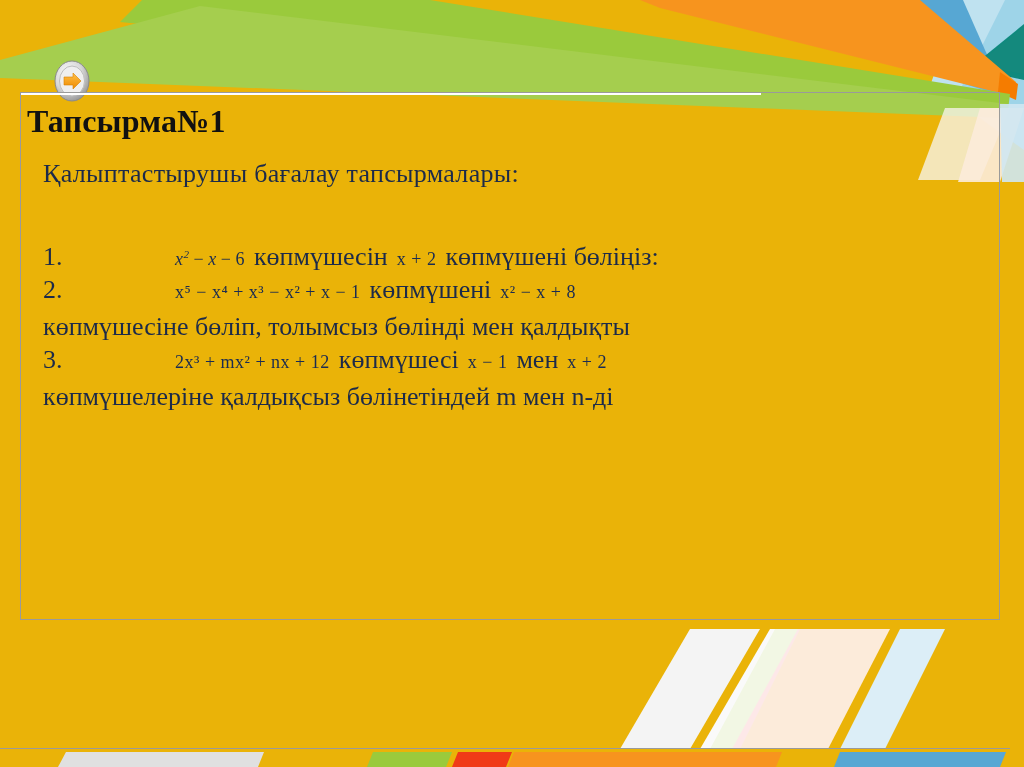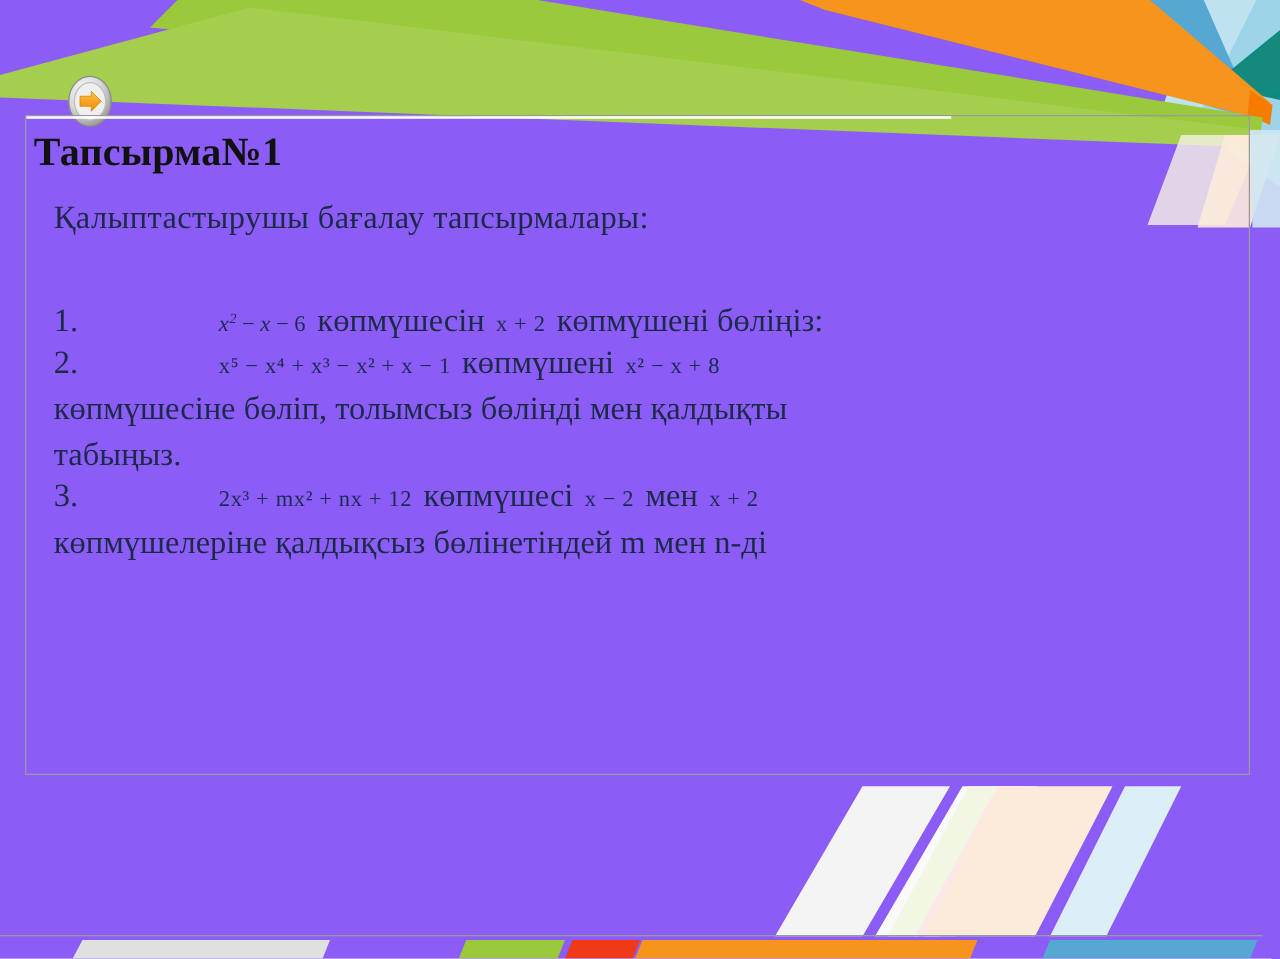--- a/index.html
+++ b/index.html
@@ -7,21 +7,21 @@
     padding: 0;
     background: #ffffff;
   }
   body {
     font-family: "Liberation Serif", "DejaVu Serif", serif;
   }
   .slide {
     position: relative;
     width: 1024px;
     height: 767px;
-    background: #8b5cf6;
+    background: #eab308;
     overflow: hidden;
   }
 
   
   .deco-top, .deco-bottom {
     position: absolute;
     left: 0;
     width: 1024px;
     pointer-events: none;
   }
@@ -213,24 +213,23 @@
       <div class="body-block">
 
         <div class="row">
           <span class="num">1.</span><span class="m"><i>x</i><sup>2</sup><span class="op">−</span><i>x</i><span class="op">−</span><span>6</span></span><span class="gap"></span><span class="kz">көпмүшесін</span><span class="gap"></span><span class="m">x + 2</span><span class="gap"></span><span class="kz">көпмүшені бөліңіз:</span>
         </div>
 
         <div class="row line-2a">
           <span class="num">2.</span><span class="m">x⁵ − x⁴ + x³ − x² + x − 1</span><span class="gap"></span><span class="kz">көпмүшені</span><span class="gap"></span><span class="m">x² − x + 8</span>
         </div>
         <div class="line-tail">көпмүшесіне бөліп, толымсыз бөлінді мен қалдықты</div>
-        <div class="line-tail">табыңыз.</div>
 
         <div class="row line-2a">
-          <span class="num">3.</span><span class="m">2x³ + mx² + nx + 12</span><span class="gap"></span><span class="kz">көпмүшесі</span><span class="gap"></span><span class="m">x − 2</span><span class="gap"></span><span class="kz">мен</span><span class="gap"></span><span class="m">x + 2</span>
+          <span class="num">3.</span><span class="m">2x³ + mx² + nx + 12</span><span class="gap"></span><span class="kz">көпмүшесі</span><span class="gap"></span><span class="m">x − 1</span><span class="gap"></span><span class="kz">мен</span><span class="gap"></span><span class="m">x + 2</span>
         </div>
         <div class="line-tail">көпмүшелеріне қалдықсыз бөлінетіндей m мен n-ді</div>
 
       </div>
     </div>
   </div>
 
   <div class="deco-bottom">
     <svg width="1024" height="200" viewBox="0 0 1024 200" xmlns="http://www.w3.org/2000/svg">
 

